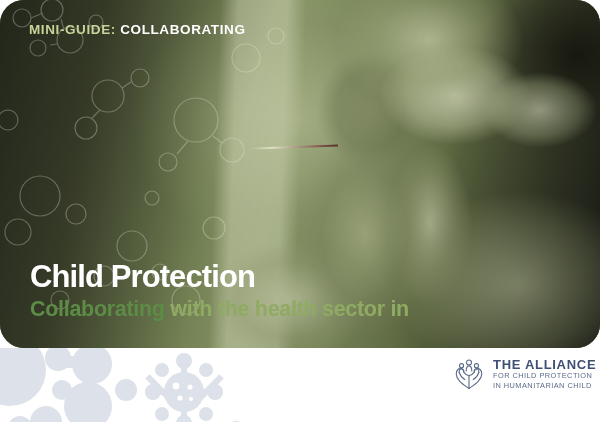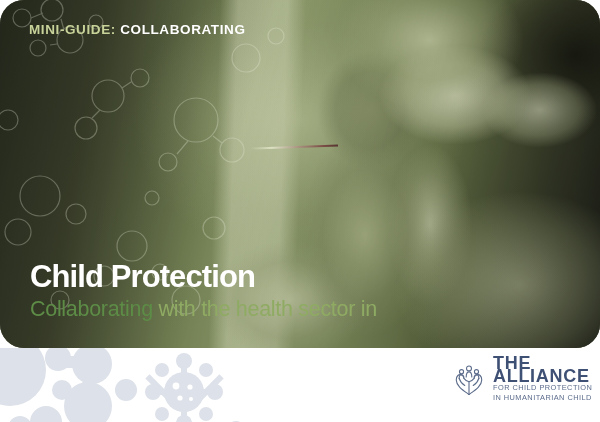--- a/index.html
+++ b/index.html
@@ -86,21 +86,21 @@
     position:absolute; left:30px; top:226px;
     color:#ffffff;
     font-size:31px; line-height:31px;
     font-weight:bold; letter-spacing:-0.9px;margin-top:35px;
   }
   .title span { display:block; }
 
   .subtitle {
     position:absolute; left:30px; top:296px;
     font-size:21.5px; line-height:27px;
-    font-weight:normal; letter-spacing:-0.3px;
+    font-weight:bold; letter-spacing:-0.3px;
   }
   .subtitle span { display:block; }
   .sub-strong { color:#5d8c47; }
   .sub-light  { color:#8fab63; }
   .sub-l1 .sub-strong, .sub-l1 .sub-light { display:inline; }
 
   
   .band {
     position:absolute; left:0; top:348px;
     width:600px; height:74px;
@@ -110,21 +110,21 @@
   .band-germs { position:absolute; left:0; top:-18px; }
 
   
   .logo {
     position:absolute; left:452px; top:357px;
     display:flex; align-items:center; gap:7px;
   }
   .logo-mark { width:34px; height:34px; flex:0 0 34px; }
   .logo-text { color:#4d5d7e; }
   .logo-l1 {
-    font-size:18px; font-weight:bold; letter-spacing:0.7px;
+    font-size:13px; font-weight:bold; letter-spacing:0.7px;
     line-height:13px; color:#3f5075;
   }
   .logo-l2, .logo-l3 {
     font-size:7.4px; letter-spacing:0.45px; line-height:9.6px; color:#5b6b8a;
   }
 </style>
 </head>
 <body>
 
 <div class="cover">

